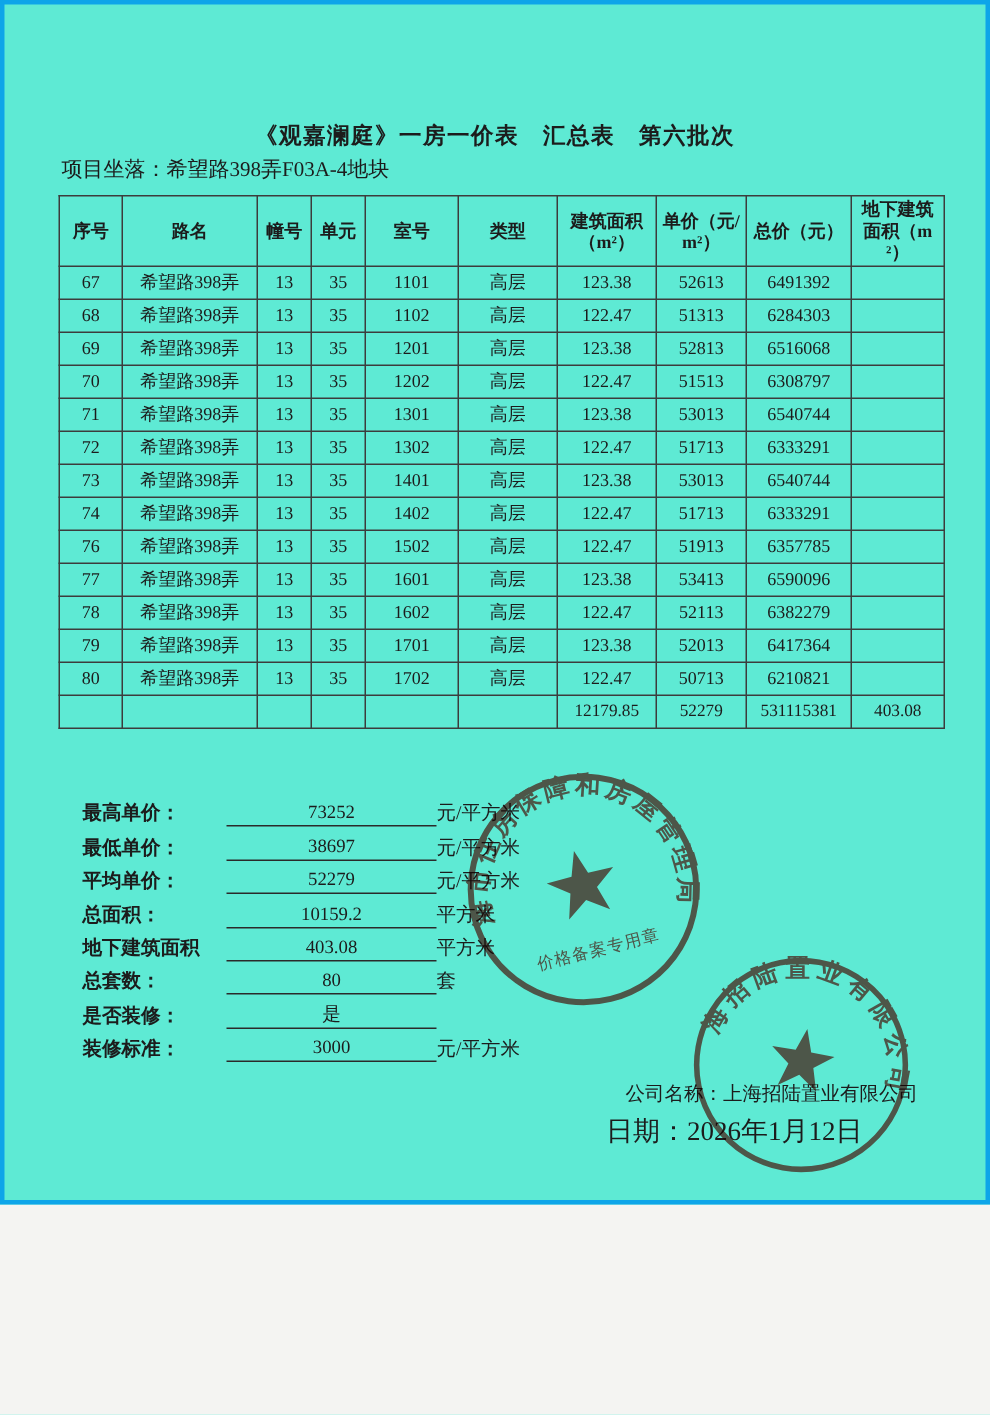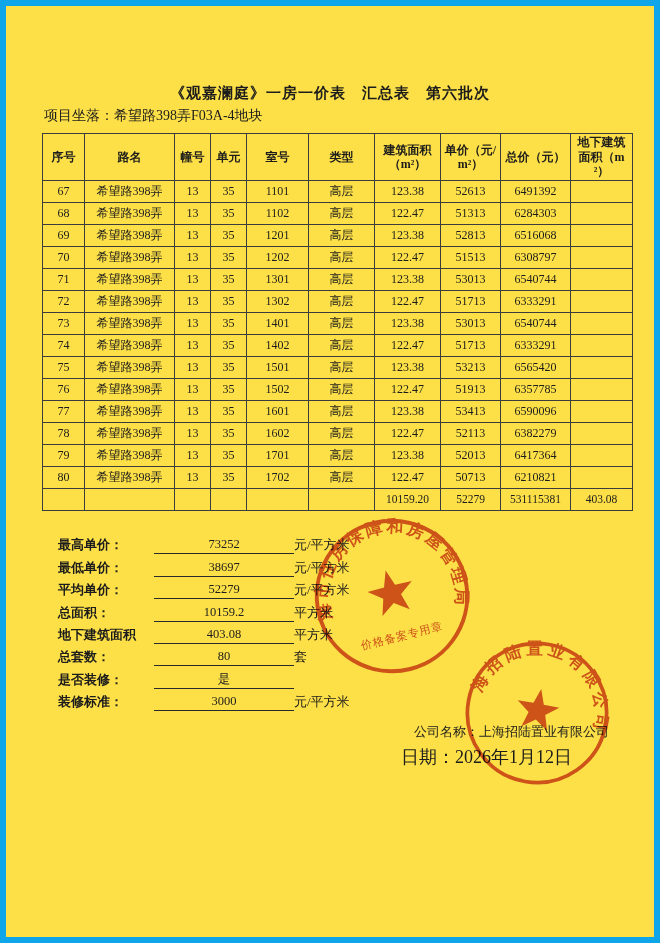--- a/index.html
+++ b/index.html
@@ -3,22 +3,22 @@
 <meta charset="utf-8">
 <style>
   * { margin:0; padding:0; box-sizing:border-box; }
   html,body { width:660px; height:943px; }
   body {
     background:#f4f4f2;
     font-family:"Liberation Serif","DejaVu Serif",serif;
     color:#1c1c1c;
   }
   .page {
-    position:relative; width:660px; height:943px;
-    background:#fde047; border:6px solid #0ea5e9; overflow:hidden;
+    position:relative; width:660px; height:803px;
+    background:#5eead4; border:3px solid #0ea5e9; overflow:hidden;
   }
   .title {
     position:absolute; top:78px; left:0; width:100%;
     text-align:center; font-size:15px; font-weight:bold; letter-spacing:1px;
   }
   .location {
     position:absolute; top:101px; left:38px;
     font-size:14px; font-weight:normal;
   }
   table.price-table {
@@ -188,32 +188,20 @@
           <td>13</td>
           <td>35</td>
           <td>1402</td>
           <td>高层</td>
           <td>122.47</td>
           <td>51713</td>
           <td>6333291</td>
           <td></td>
         </tr>
         <tr>
-          <td>75</td>
-          <td>希望路398弄</td>
-          <td>13</td>
-          <td>35</td>
-          <td>1501</td>
-          <td>高层</td>
-          <td>123.38</td>
-          <td>53213</td>
-          <td>6565420</td>
-          <td></td>
-        </tr>
-        <tr>
           <td>76</td>
           <td>希望路398弄</td>
           <td>13</td>
           <td>35</td>
           <td>1502</td>
           <td>高层</td>
           <td>122.47</td>
           <td>51913</td>
           <td>6357785</td>
           <td></td>
@@ -266,21 +254,21 @@
           <td>6210821</td>
           <td></td>
         </tr>
         <tr class="total">
           <td></td>
           <td></td>
           <td></td>
           <td></td>
           <td></td>
           <td></td>
-          <td>10159.20</td>
+          <td>12179.85</td>
           <td>52279</td>
           <td>531115381</td>
           <td>403.08</td>
         </tr>
       </tbody>
   </table>
 
   <div class="summary">
       <div class="srow">
         <span class="slabel">最高单价：</span>

